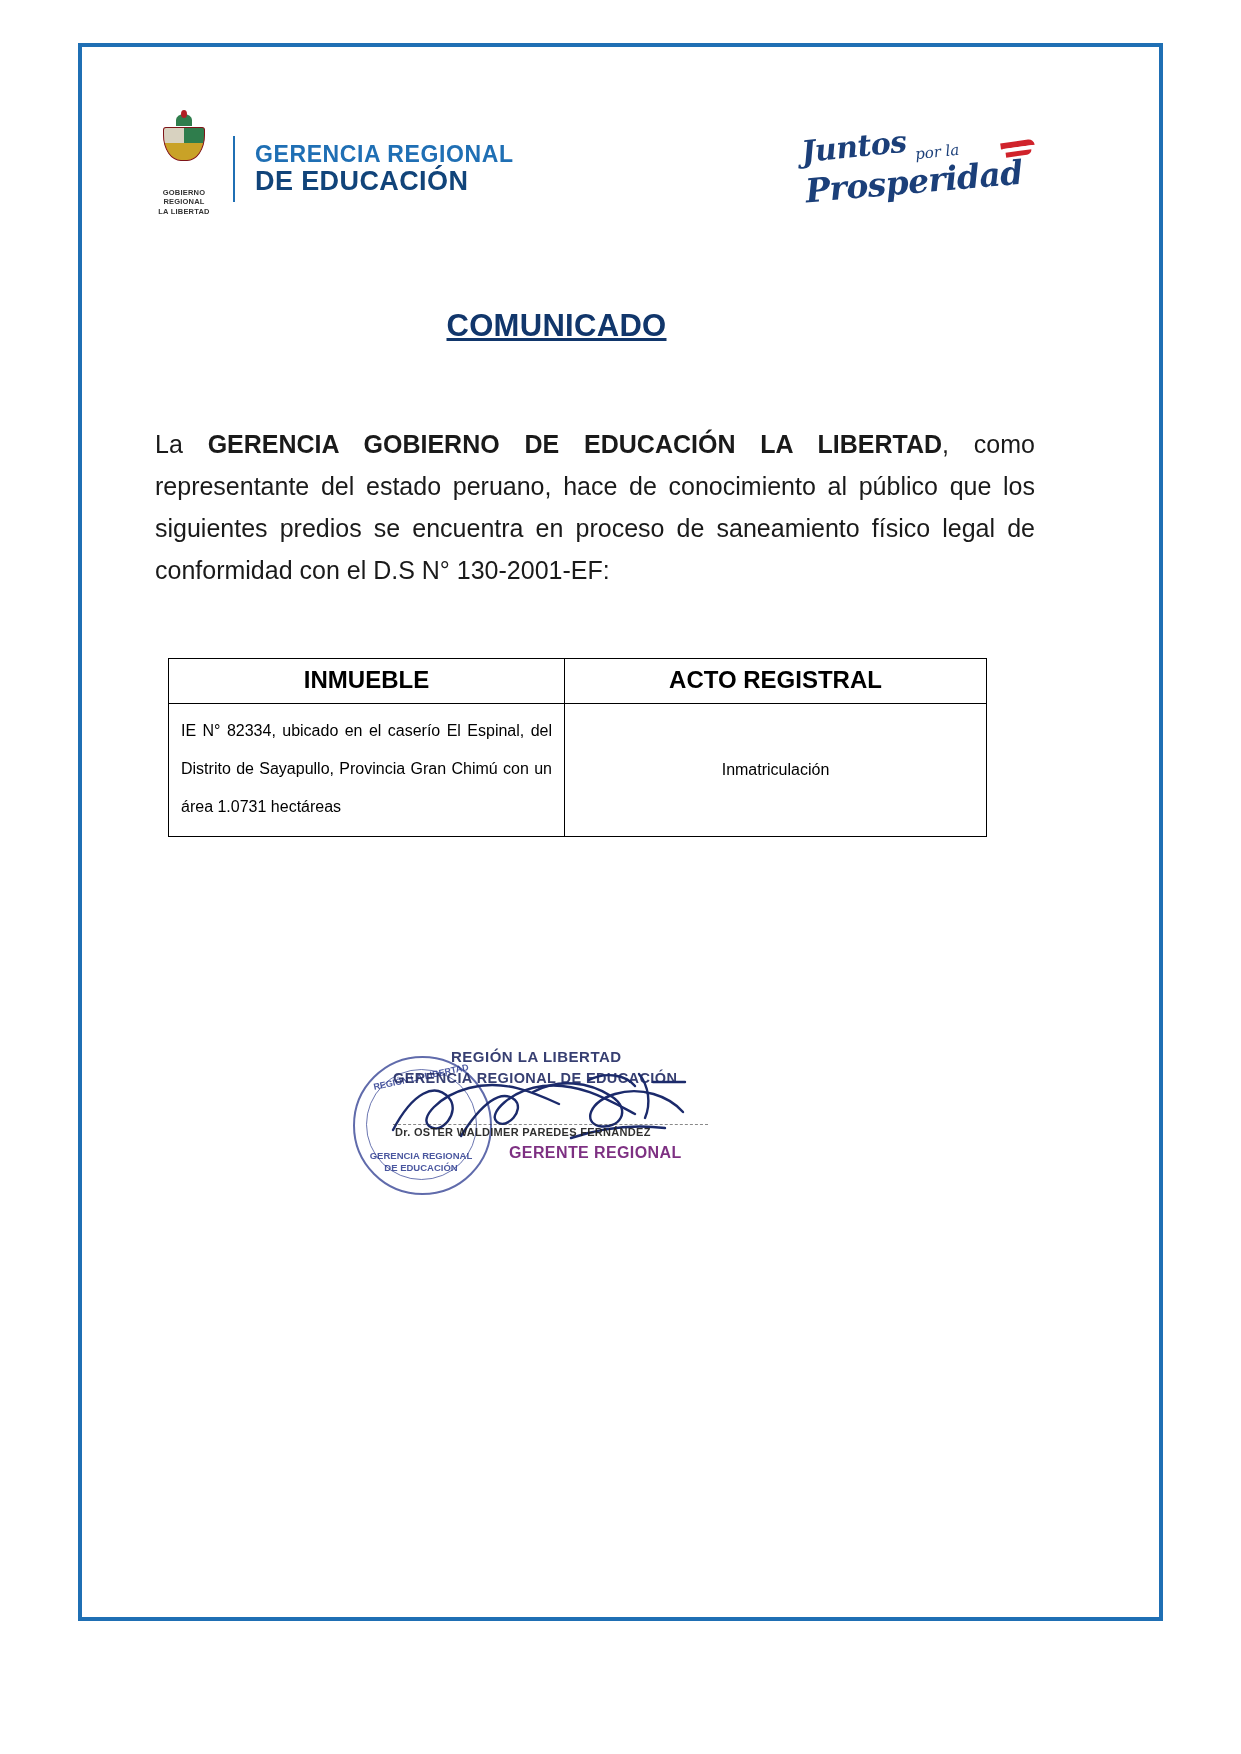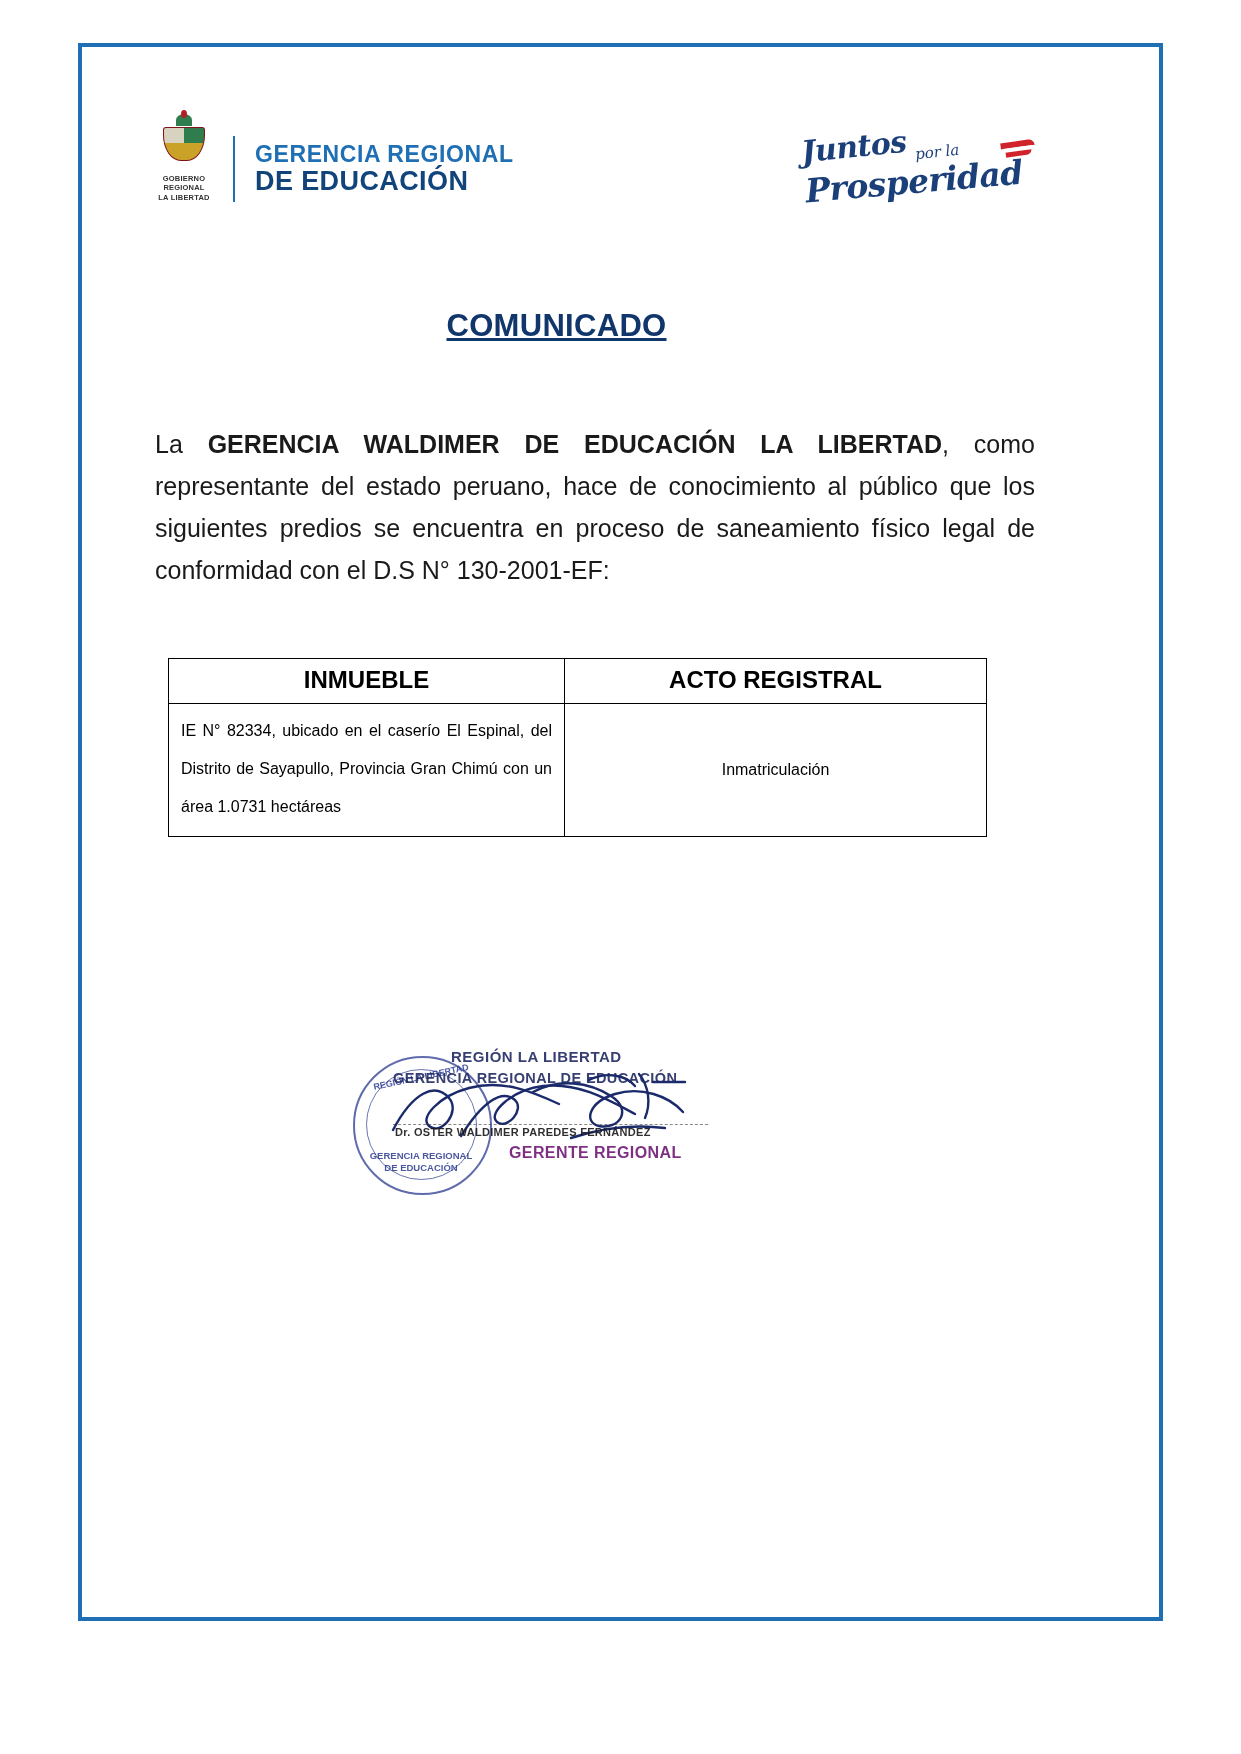--- a/index.html
+++ b/index.html
@@ -102,21 +102,21 @@
     width: 6px; height: 8px;
     background: #b11f24;
     border-radius: 50%;
   }
   .crest-text {
     font-size: 7.5px;
     line-height: 1.25;
     font-weight: bold;
     color: #333333;
     letter-spacing: 0.2px;
-    margin-top: 5px;
+    margin-top: 19px;
   }
 
   .logo-divider {
     width: 2px;
     height: 66px;
     background: #1f6fb4;
     margin: 0 6px;
   }
 
   .logo-words {
@@ -382,21 +382,21 @@
         <div class="fl-red"></div>
         <div class="fl-white"></div>
         <div class="fl-red2"></div>
       </div>
     </div>
   </div>
 
   <div class="doc-title">COMUNICADO</div>
 
   <div class="para">
-    <span>La </span><b>GERENCIA WALDIMER DE EDUCACIÓN LA LIBERTAD</b><span>, como representante del estado peruano, hace de conocimiento al público que los siguientes predios se encuentra en proceso de saneamiento físico legal de conformidad con el D.S  N° 130-2001-EF:</span>
+    <span>La </span><b>GERENCIA GOBIERNO DE EDUCACIÓN LA LIBERTAD</b><span>, como representante del estado peruano, hace de conocimiento al público que los siguientes predios se encuentra en proceso de saneamiento físico legal de conformidad con el D.S  N° 130-2001-EF:</span>
   </div>
 
   <div class="tbl-wrap">
     <table class="comm">
       <thead>
         <tr>
           <th class="col-a">INMUEBLE</th>
           <th class="col-b">ACTO REGISTRAL</th>
         </tr>
       </thead>

